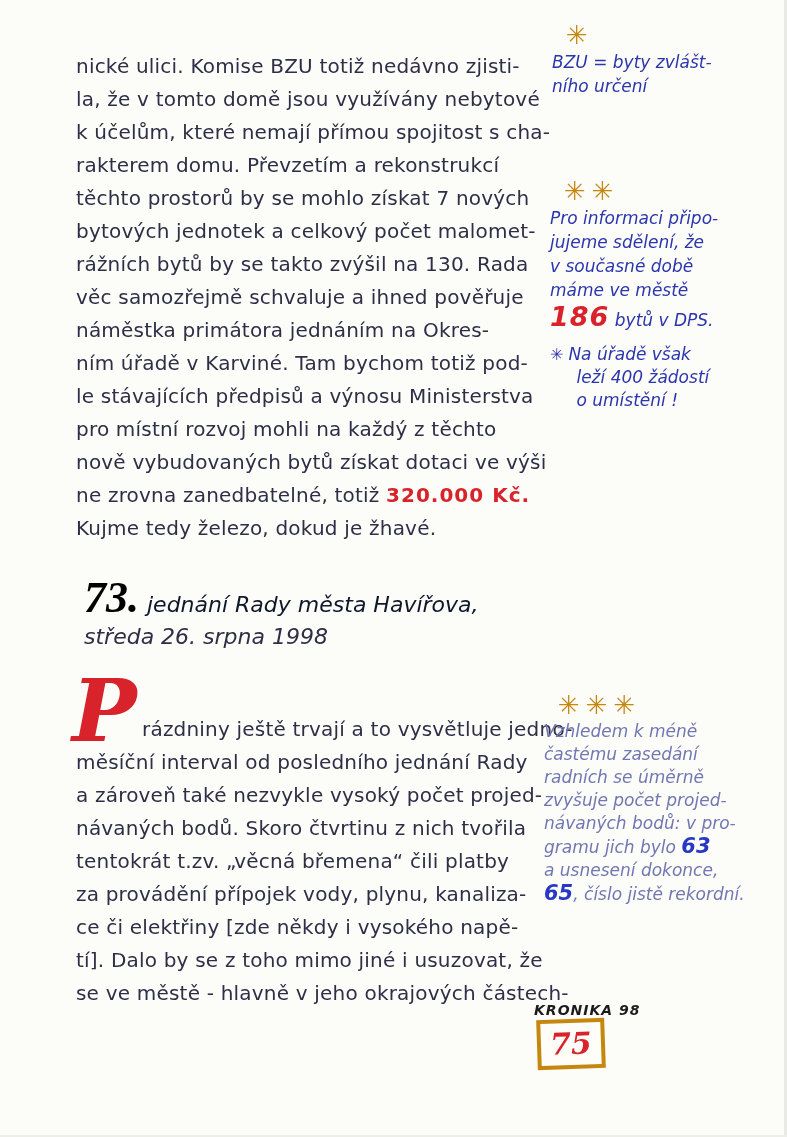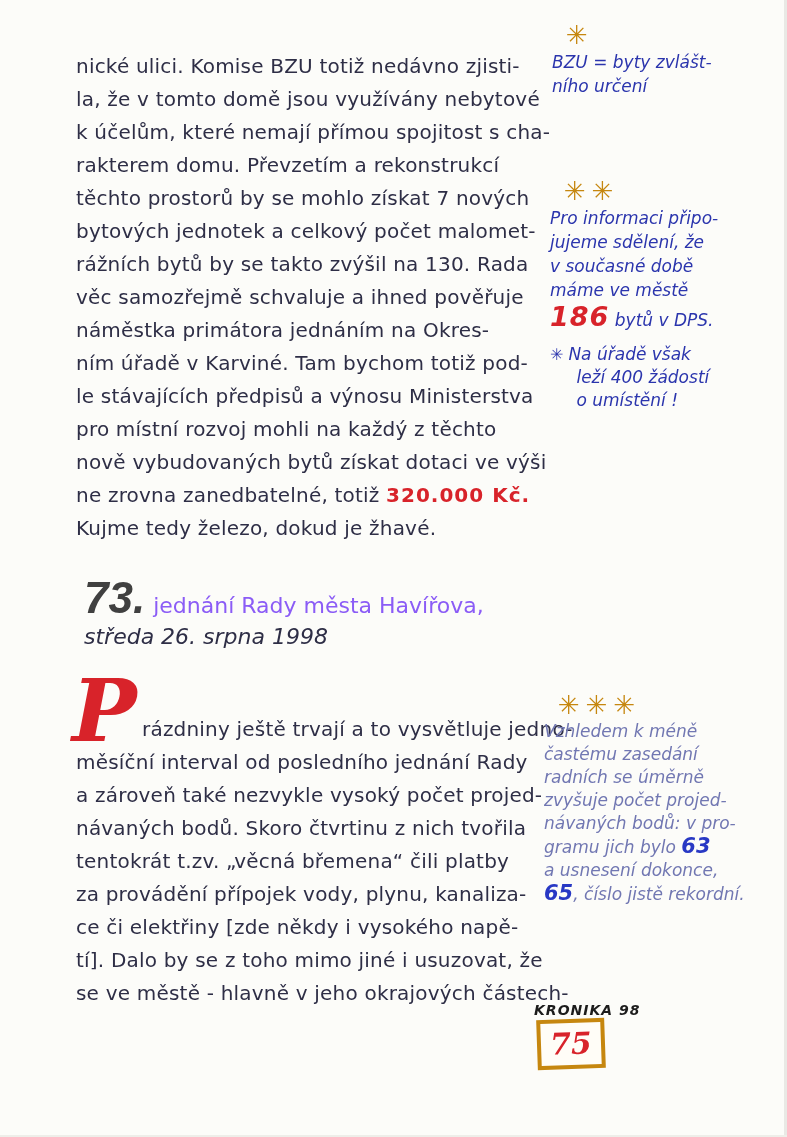--- a/index.html
+++ b/index.html
@@ -17,24 +17,24 @@
   .hline{
     font-size:20px;line-height:33px;
     color:#2e2e46;white-space:nowrap;letter-spacing:0.2px;
   }
   .amount{color:#d8232a;font-weight:bold;letter-spacing:1px;}
 
   
   .heading{position:absolute;left:84px;top:576px;}
   .heading-row{display:flex;align-items:baseline;}
   .heading-number{
-    font-family:Liberation Sans, sans-serif;font-style:italic;font-weight:bold;
-    font-size:44px;color:#404040;margin-right:8px;line-height:1;
+    font-family:Liberation Serif, serif;font-style:italic;font-weight:bold;
+    font-size:44px;color:#000000;margin-right:8px;line-height:1;
   }
-  .heading-title{font-size:22px;color:#8b5cf6;white-space:nowrap;}
+  .heading-title{font-style:italic;font-size:22px;color:#0f172a;white-space:nowrap;}
   .heading-date{font-style:italic;font-size:22px;color:#2e2e46;margin-top:4px;white-space:nowrap;}
 
   .dropcap{
     position:absolute;left:72px;top:668px;
     font-family:"DejaVu Serif",serif;font-style:italic;font-weight:bold;
     font-size:86px;line-height:1;color:#d8232a;
   }
   .first-indent{padding-left:66px;}
 
   

